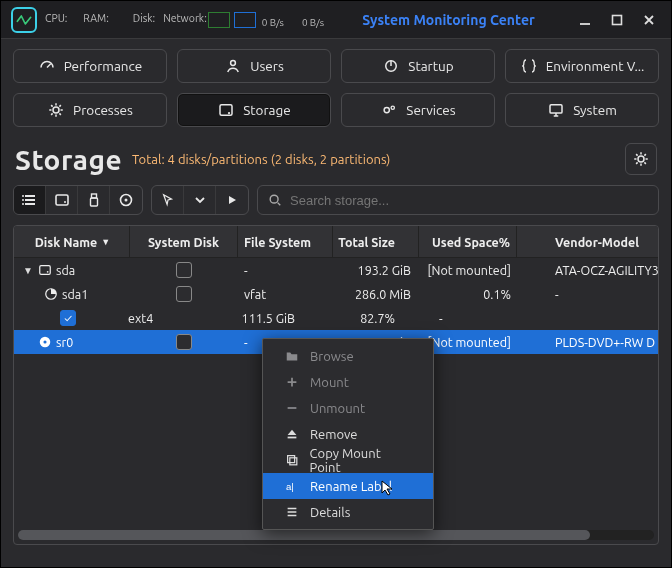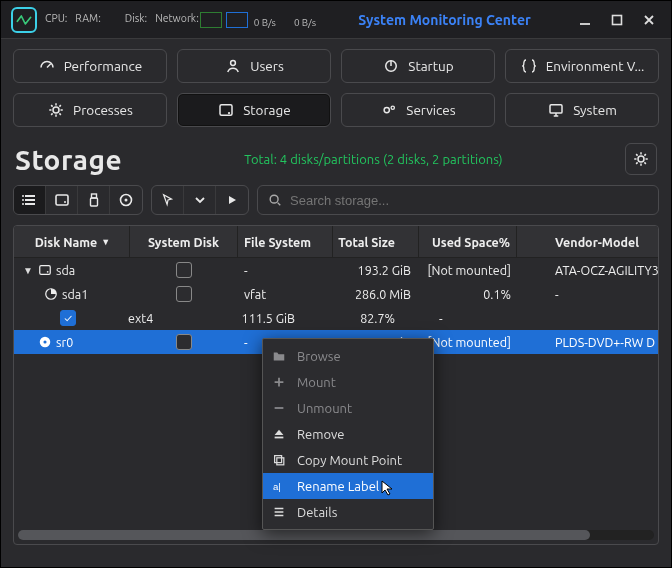--- a/index.html
+++ b/index.html
@@ -19,21 +19,21 @@
   .winbtn { width: 24px; height: 24px; display: flex; align-items: center; justify-content: center; color: #ddd; font-size: 14px; cursor: pointer; }
   
   .tabs { padding: 10px 12px 0 12px; }
   .tabrow { display: flex; gap: 10px; margin-bottom: 10px; }
   .tab { flex: 1; border: 1px solid #4a4a4d; border-radius: 6px; height: 34px; display: flex; align-items: center; justify-content: center; gap: 8px; font-size: 13.5px; background: #2a2a2d; cursor: pointer; }
   .tab.active { background: #1b1b1d; box-shadow: inset 0 0 0 1px #111; }
   .tab svg { width: 18px; height: 18px; }
   
   .page-header { display: flex; align-items: center; padding: 6px 14px 10px 14px; gap: 10px; }
   .page-title { font-size: 28px; font-weight: 700; letter-spacing: 0.5px; }
-  .page-sub { flex: 1; text-align: center; font-size: 13px; color: #22c55e; }
+  .page-sub { flex: 1; font-size: 13px; color: #fdba74; }
   .gear { width: 32px; height: 32px; border: 1px solid #4a4a4d; border-radius: 6px; display: flex; align-items: center; justify-content: center; cursor: pointer; }
   
   .toolbar { display: flex; gap: 8px; padding: 0 12px 10px 12px; align-items: center; }
   .tgroup { display: flex; border: 1px solid #4a4a4d; border-radius: 6px; overflow: hidden; height: 30px; }
   .tbtn { width: 32px; display: flex; align-items: center; justify-content: center; border-right: 1px solid #3a3a3c; cursor: pointer; }
   .tbtn:last-child { border-right: none; }
   .tbtn.active { background: #1b1b1d; }
   .search { flex: 1; border: 1px solid #4a4a4d; border-radius: 6px; height: 30px; display: flex; align-items: center; padding: 0 10px; gap: 8px; background: #29292c; }
   .search input { flex: 1; background: transparent; border: none; outline: none; color: #ccc; font-size: 13px; }
   
@@ -56,21 +56,21 @@
   .td.c-size { justify-content: flex-end; padding-right: 8px; }
   .td.c-used { justify-content: flex-end; padding-right: 6px; }
   .td.c-vm { justify-content: flex-start; padding-left: 6px; }
   .td.c-sys { justify-content: center; }
   .chk { width: 16px; height: 16px; border: 1px solid #888; border-radius: 3px; background: #2c2c2f; display: inline-flex; align-items: center; justify-content: center; font-size: 11px; color: #fff; }
   .chk.checked { background: #1f6fd6; border-color: #1f6fd6; }
   .expander { width: 12px; display: inline-flex; justify-content: center; font-size: 10px; color: #ddd; }
   .diskico { width: 14px; height: 14px; display: inline-flex; align-items: center; justify-content: center; }
   
   .ctxmenu { position: absolute; left: 262px; top: 338px; width: 172px; background: #2c2c2f; border: 1px solid #555; border-radius: 2px; padding: 4px 0; z-index: 10; box-shadow: 0 4px 18px rgba(0,0,0,0.6); }
-  .ctxitem { height: 26px; display: flex; align-items: center; padding: 0 8px; gap: 10px; font-size: 13px; color: #ddd; cursor: pointer; }
+  .ctxitem { height: 26px; display: flex; align-items: center; padding: 0 21px; gap: 10px; font-size: 13px; color: #ddd; cursor: pointer; }
   .ctxitem.disabled { color: #8a8a8d; }
   .ctxitem.highlight { background: #1f6fd6; color: #fff; }
   .ctxicon { width: 16px; display: flex; justify-content: center; font-size: 14px; }
   .cursor { position: absolute; left: 380px; top: 479px; z-index: 20; pointer-events: none; }
   
   .hscroll { position: absolute; bottom: 4px; left: 4px; right: 4px; height: 10px; background: #222; border-radius: 6px; }
   .hscroll-thumb { height: 100%; width: 90%; background: #55565a; border-radius: 6px; }
   .sort-ind { margin-left: 4px; font-size: 9px; }
 </style>
 </head>
@@ -81,21 +81,21 @@
   <div class="titlebar">
     <div class="app-icon">
       <svg viewBox="0 0 24 24" width="16" height="16">
           <path d="M2 14 L8 6 L14 18 L22 8" stroke="#39c97a" stroke-width="2.5" fill="none" stroke-linecap="round" stroke-linejoin="round"></path>
         </svg>
     </div>
     <div class="sysinfo">
       <div style="display:flex;flex-direction:row;gap:1px">
         <div class="syslabels">
           <span>CPU:</span>
-          <span style="margin-left:6px">RAM:</span>
+          <span style="margin-left:14px">RAM:</span>
           <span style="margin-left:22px">Disk:</span>
           <span style="margin-left:6px">Network:</span>
         </div>
         <div class="sysboxes">
           <div class="sysbox" style="border-color:#2e7d32"></div>
           <div class="sysbox" style="border-color:#1f6fd6"></div>
           <span class="sysval">0 B/s</span>
           <span class="sysval" style="margin-left:14px">0 B/s</span>
         </div>
       </div>

